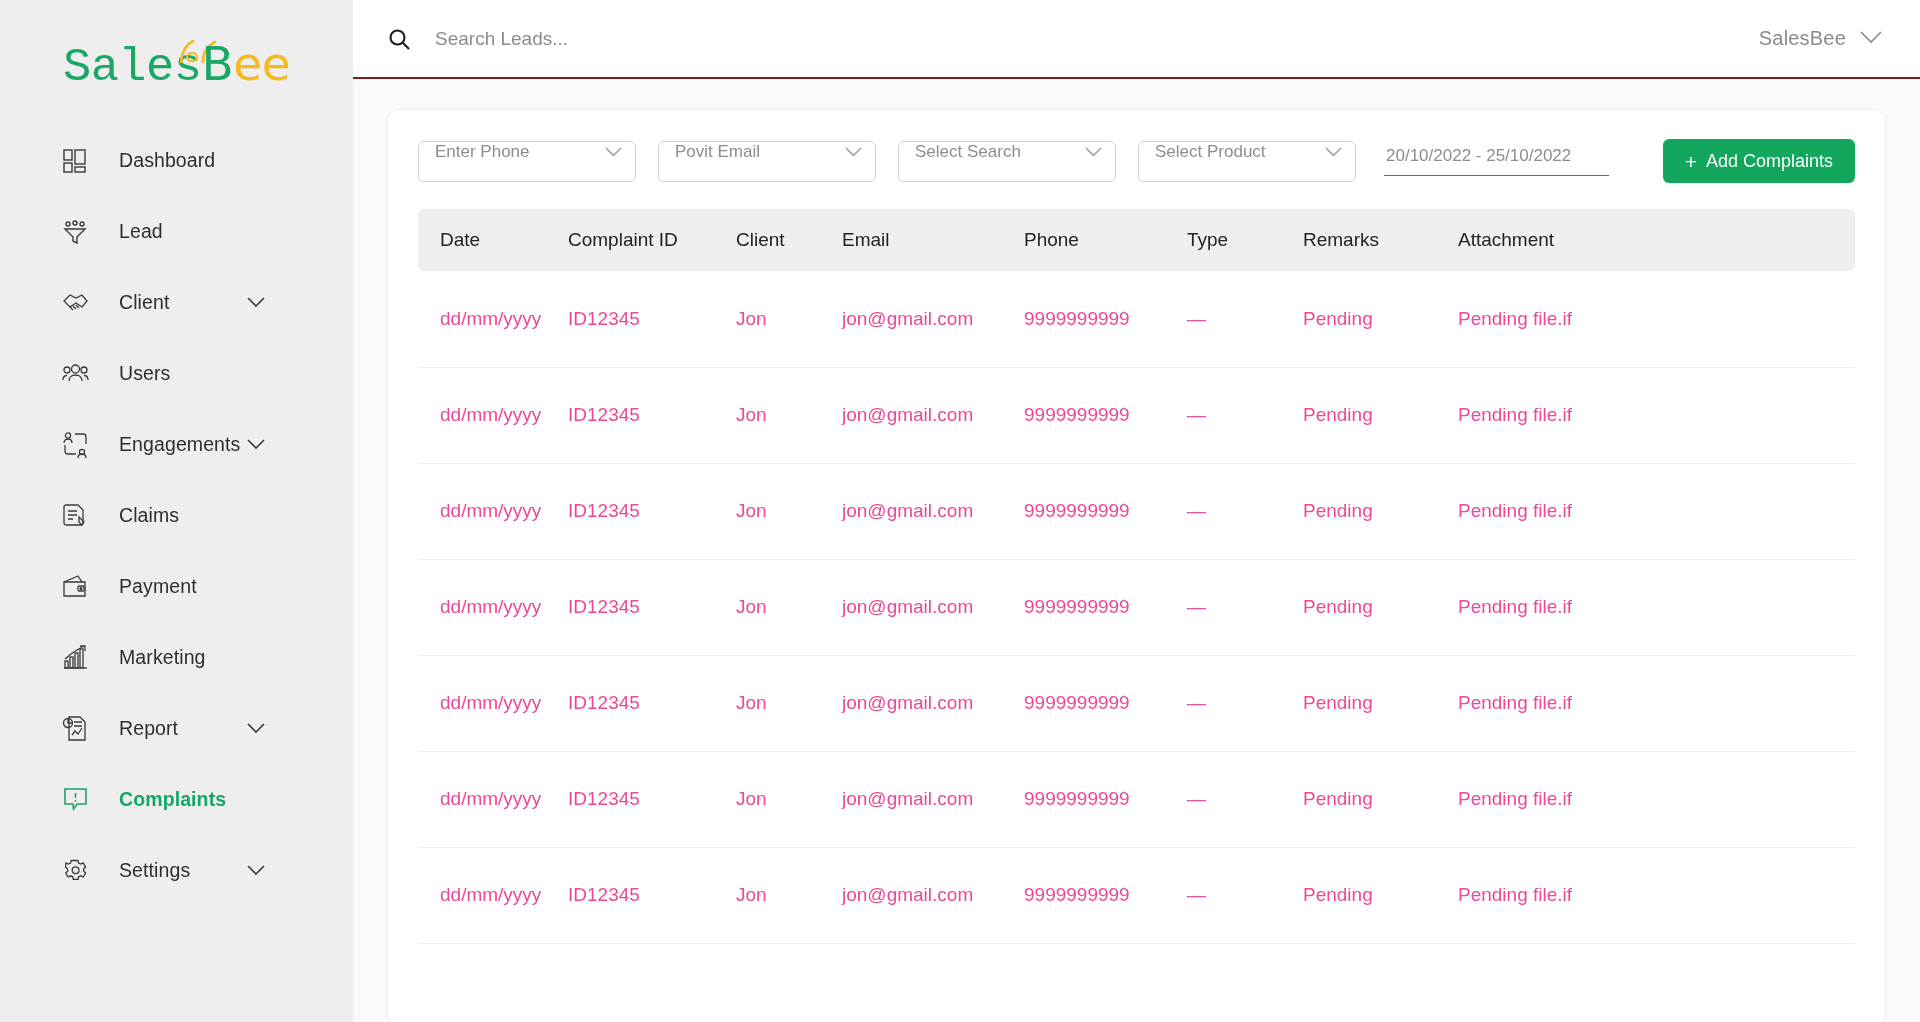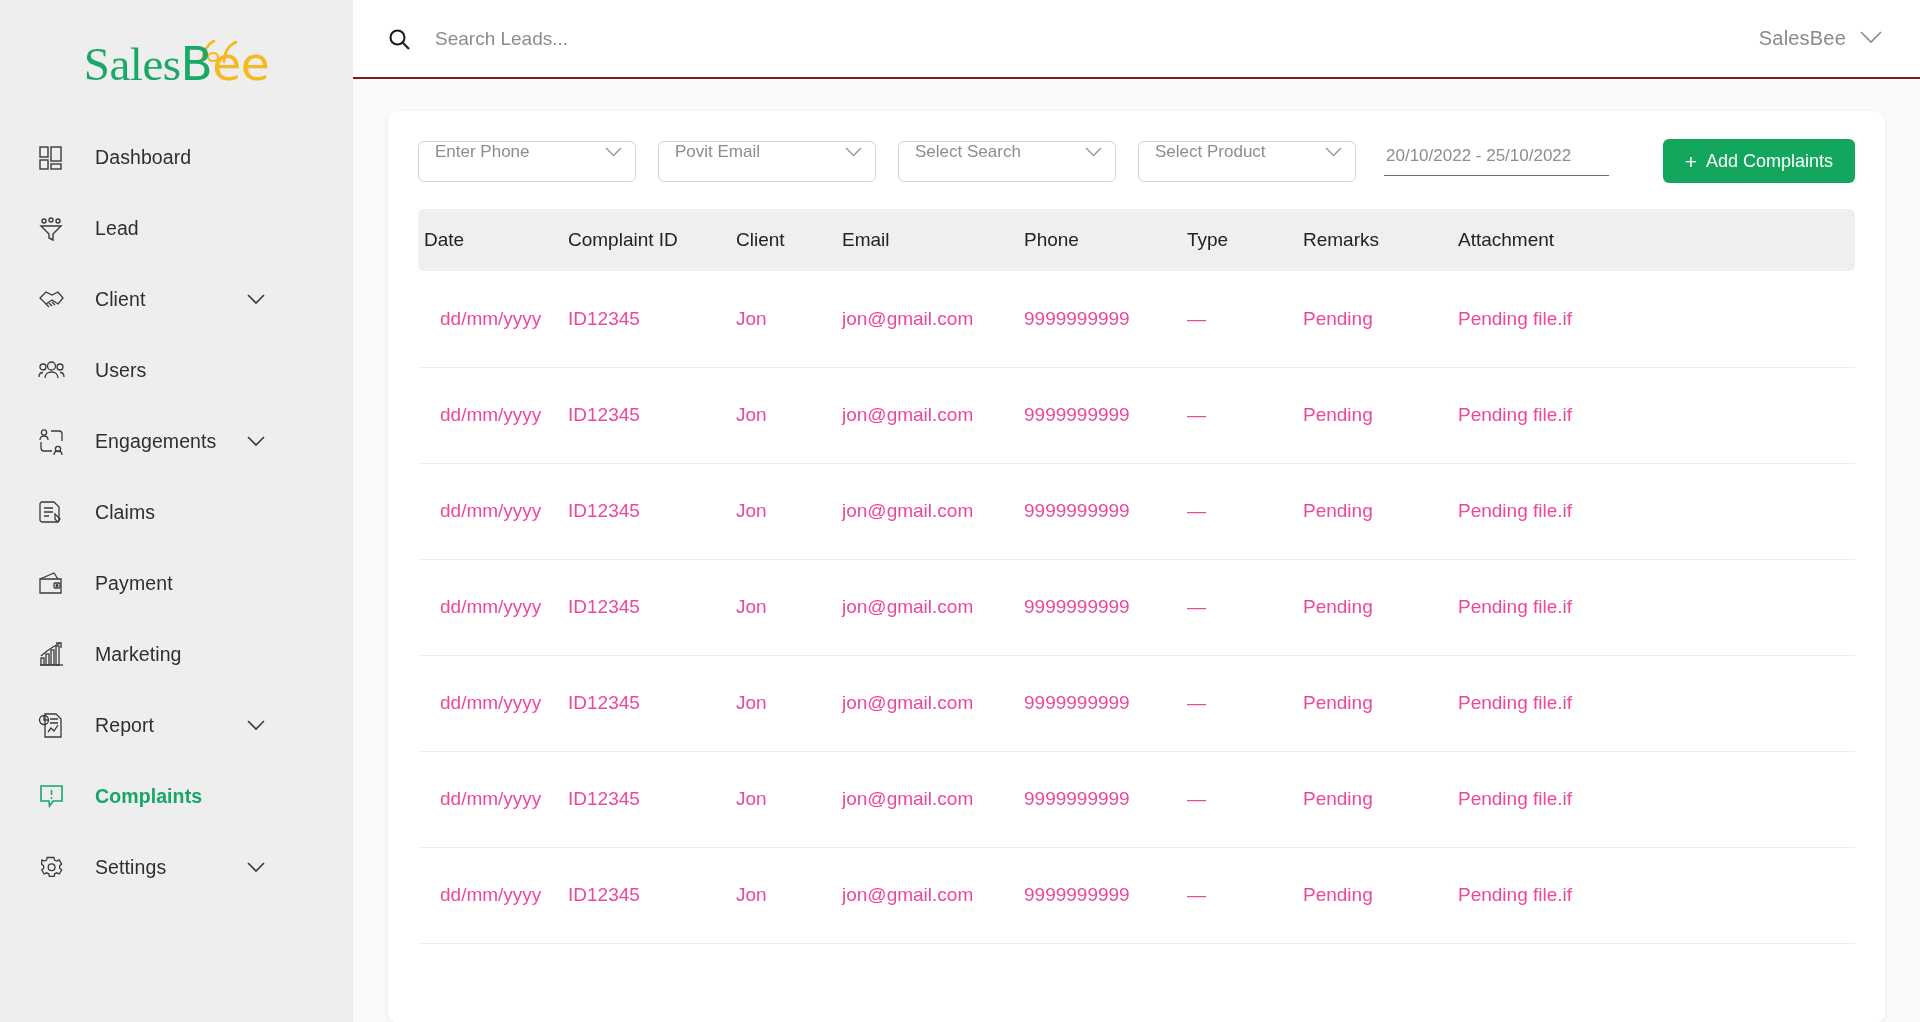--- a/index.html
+++ b/index.html
@@ -21,27 +21,27 @@
   }
   .logo {
     margin: 28px 0 0 0;
     text-align: center;
     font-size: 47px;
     font-weight: 400;
     letter-spacing: -0.5px;
     line-height: 1;
     padding-top: 12px;
   }
-  .logo .l-sales { color: #1aa867; font-family: Liberation Serif, serif; }
+  .logo .l-sales { color: #1aa867; font-family: Liberation Mono, monospace; }
   .logo .l-b { color: #1aa867; font-family: "DejaVu Sans", sans-serif; position: relative; }
   .logo .l-ee { color: #f5b922; font-family: "DejaVu Sans", sans-serif; }
   .logo-wrap { position: relative; display: inline-block; }
   .antenna { position: absolute; top: -2px; left: 0; pointer-events: none; }
 
-  .nav { margin-top: 34px; }
+  .nav { margin-top: 34px; margin-left: 24px; }
   .nav-item {
     display: flex;
     align-items: center;
     height: 71px;
     padding-left: 36px;
     cursor: pointer;
     position: relative;
   }
   .nav-icon {
     width: 30px; height: 30px;
@@ -166,21 +166,21 @@
   table { width: 100%; border-collapse: collapse; table-layout: fixed; }
   thead tr { background: #efefef; }
   thead th {
     text-align: left;
     font-size: 19px;
     font-weight: 400;
     color: #232323;
     padding: 18px 0 18px 0;
     height: 62px;
   }
-  thead th:first-child { border-radius: 6px 0 0 6px; padding-left: 6px; }
+  thead th:first-child { border-radius: 6px 0 0 6px; padding-left: 22px; }
   thead th:last-child  { border-radius: 0 6px 6px 0; }
   tbody td {
     font-size: 19px;
     color: #ec4899;
     height: 96px;
     padding: 0;
     border-bottom: 1px solid #eeeeee;
     vertical-align: middle;
   }
   tbody td:first-child { padding-left: 22px; }

